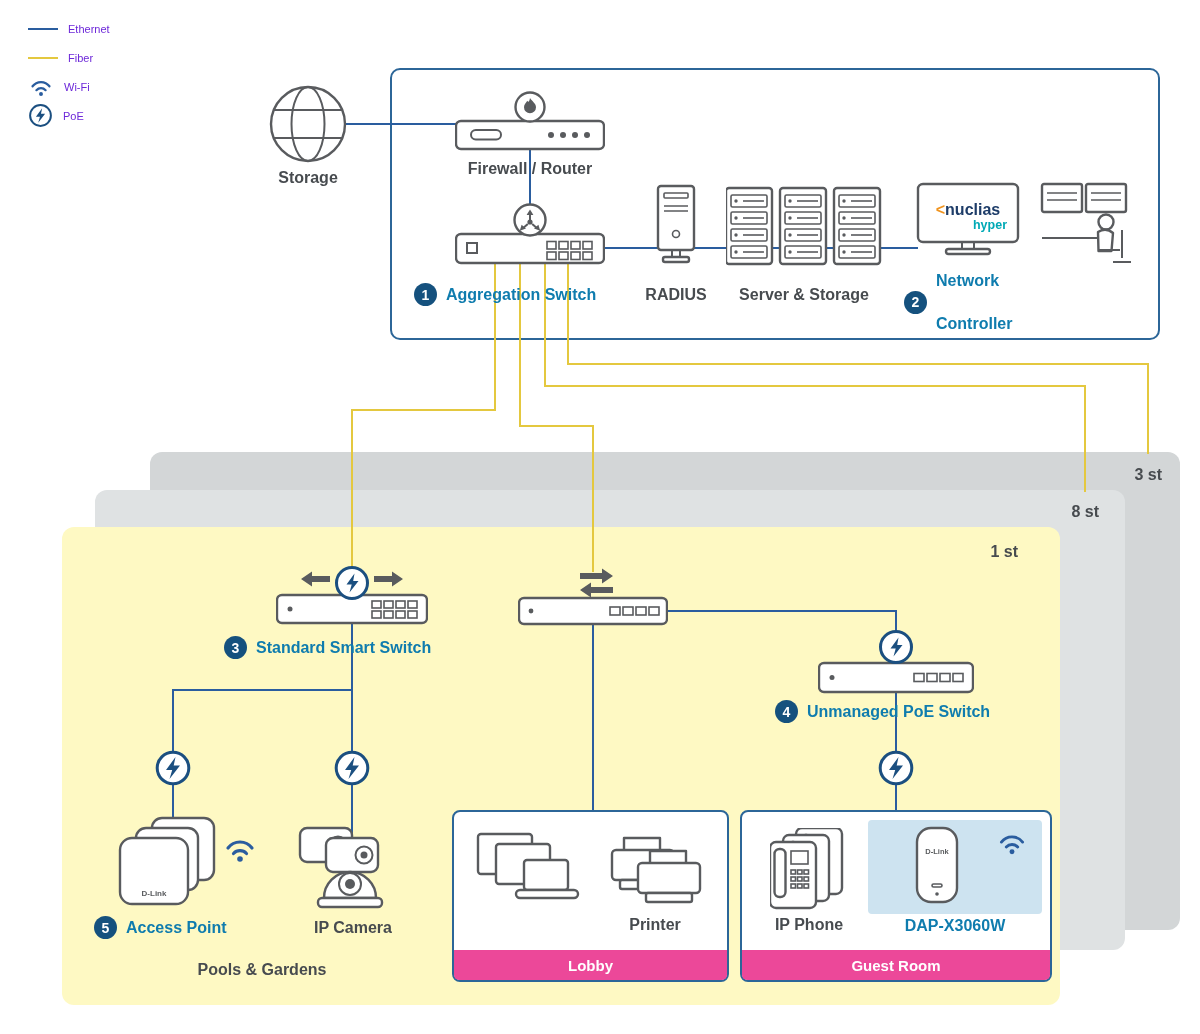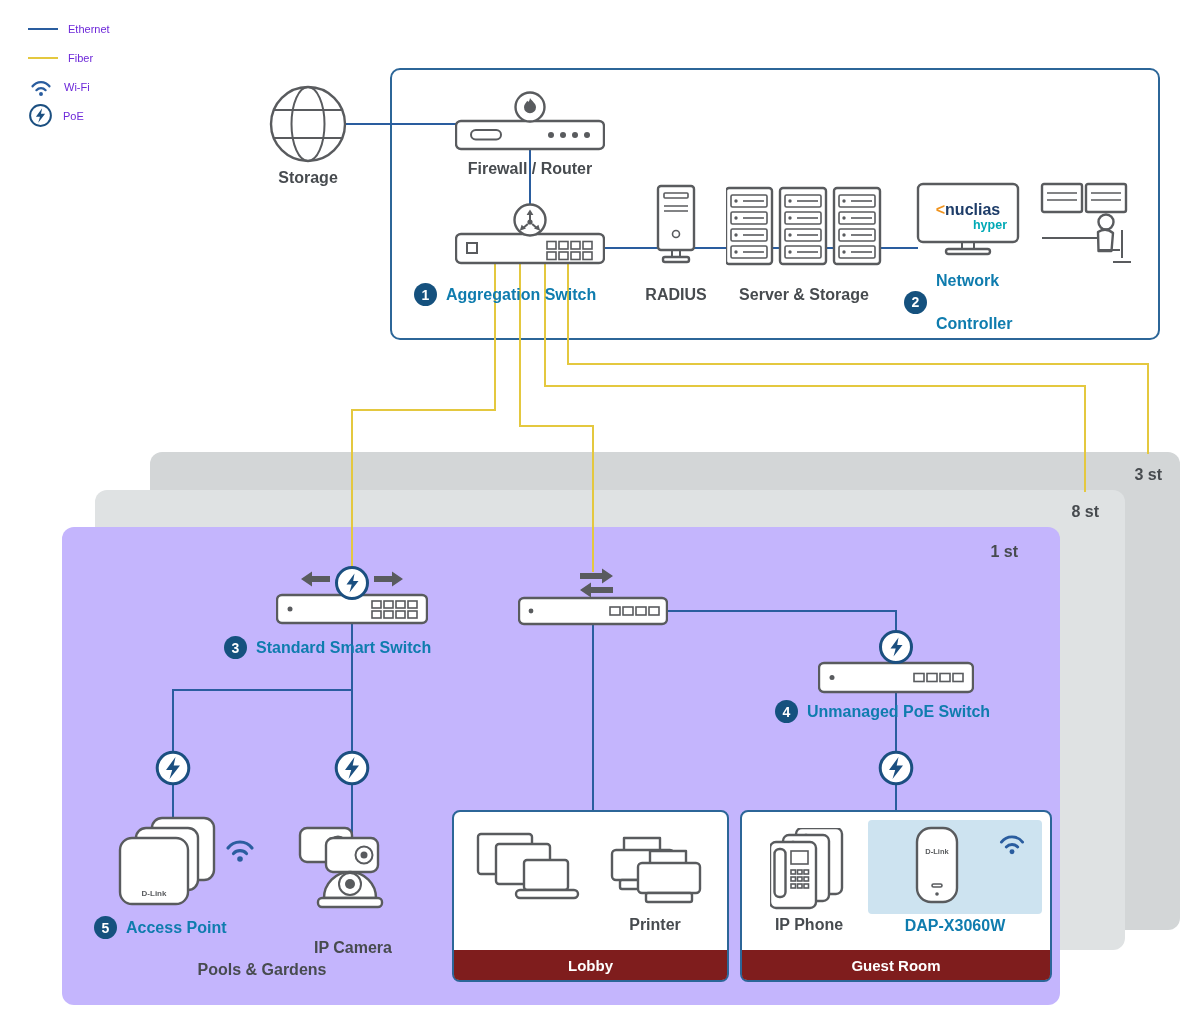--- a/index.html
+++ b/index.html
@@ -9,21 +9,21 @@
   .label{font-size:16px;font-weight:600;color:#474b4f;text-align:center;line-height:19px;}
   .label-accent{font-size:16px;font-weight:700;color:#0f7cae;line-height:19px;}
   .combo{display:flex;align-items:center;gap:9px;}
   .badge{width:23px;height:23px;border-radius:50%;background:#15517e;color:#fff;
          font-size:14px;font-weight:700;display:flex;align-items:center;justify-content:center;flex:0 0 23px;}
   .floor{position:absolute;border-radius:12px;}
   .floor-label{position:absolute;font-size:16px;font-weight:700;color:#474b4f;}
   .mgmt-box{position:absolute;border:2px solid #2c6698;border-radius:10px;background:transparent;}
   .mgmt-title{position:absolute;font-size:19px;font-weight:700;color:#43474a;text-align:right;}
   .room{position:absolute;background:#fff;border:2px solid #2c6698;border-radius:8px;}
-  .room-bar{position:absolute;left:0;right:0;bottom:0;height:30px;background:#7f1d1d;color:#fff;
+  .room-bar{position:absolute;left:0;right:0;bottom:0;height:30px;background:#ec4899;color:#fff;
             font-size:15px;font-weight:700;display:flex;align-items:center;justify-content:center;
             border-radius:0 0 5px 5px;}
   .hl{position:absolute;background:#cde3f0;border-radius:4px;}
   .lrow{display:flex;align-items:center;gap:10px;height:29px;}
   .lswatch{width:30px;height:0;border-top:2px solid #2a5d9f;}
   .lswatch.fib{border-top-color:#e4c83f;}
   .ltext{font-size:11px;font-weight:400;color:#6d28d9;}
   .line-eth{fill:none;stroke:#2a5d9f;stroke-width:2;}
   .line-fib{fill:none;stroke:#e4c83f;stroke-width:2;}
   .outl{fill:#fff;stroke:#595b5e;stroke-width:2.4;stroke-linejoin:round;}
@@ -40,21 +40,21 @@
 <body>
 
 <div class="canvas">
 
   <div class="floor z1" style="left:150px;top:452px;width:1030px;height:478px;background:#d3d6d7;">
     <div class="floor-label" style="right:18px;top:14px;">3 st</div>
   </div>
   <div class="floor z1" style="left:95px;top:490px;width:1030px;height:460px;background:#dfe2e3;">
     <div class="floor-label" style="right:26px;top:13px;">8 st</div>
   </div>
-  <div class="floor z1" style="left:62px;top:527px;width:998px;height:478px;background:#c4b5fd;">
+  <div class="floor z1" style="left:62px;top:527px;width:998px;height:478px;background:#fef9c3;">
     <div class="floor-label" style="right:42px;top:16px;">1 st</div>
   </div>
 
   <div class="mgmt-box z2" style="left:390px;top:68px;width:766px;height:268px;"></div>
 
   <svg class="abs z2" style="left:0;top:0;" width="1200" height="1034" viewBox="0 0 1200 1034">
 
     <path class="line-eth" d="M345 124 H456"></path>
     <path class="line-eth" d="M530 150 V205"></path>
     <path class="line-eth" d="M604 248 H918"></path>
@@ -325,21 +325,21 @@
       <circle class="thin2" cx="70" cy="31" r="8.5"></circle>
         <circle class="fillg" cx="70" cy="31" r="3.5"></circle>
     </g>
     <g>
       <path class="outl" d="M30 74 a26 26 0 0 1 52 0 z" stroke-width="2.2"></path>
       <circle class="thin2" cx="56" cy="60" r="11"></circle>
         <circle class="fillg" cx="56" cy="60" r="5"></circle>
       <rect class="outl" x="24" y="74" width="64" height="9" rx="4" stroke-width="2.2"></rect>
     </g>
   </svg>
-  <div class="label abs z3" style="left:300px;top:918px;width:106px;margin-top:20px;">IP Camera</div>
+  <div class="label abs z3" style="left:300px;top:918px;width:106px;">IP Camera</div>
 
   <div class="room z3" style="left:452px;top:810px;width:273px;height:168px;">
     <svg class="abs" style="left:22px;top:20px;" width="118" height="76" viewBox="0 0 118 76">
       <rect class="outl" x="2" y="2" width="54" height="40" rx="3"></rect>
       <rect class="outl" x="20" y="12" width="54" height="40" rx="3"></rect>
       <rect class="outl" x="48" y="28" width="44" height="30" rx="3"></rect>
       <rect class="outl" x="40" y="58" width="62" height="8" rx="4" stroke-width="2"></rect>
     </svg>
     <svg class="abs" style="left:150px;top:24px;" width="104" height="70" viewBox="0 0 104 70">
       <g>

